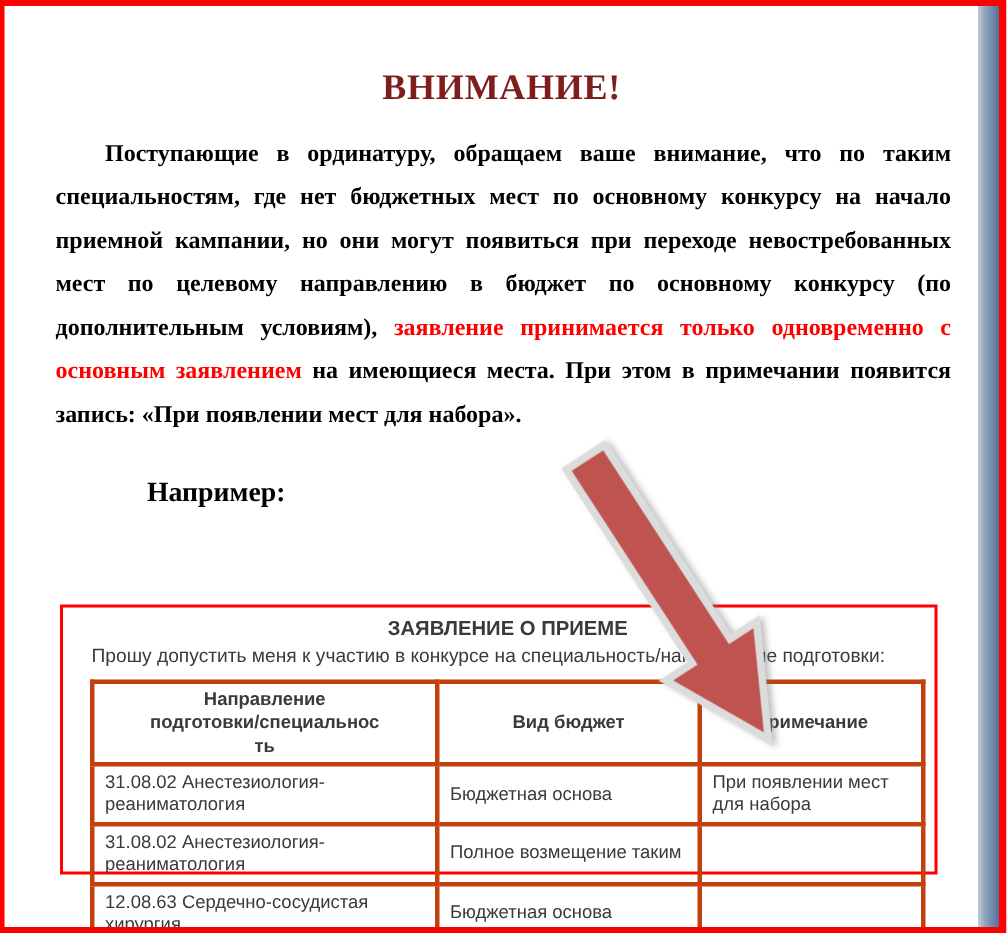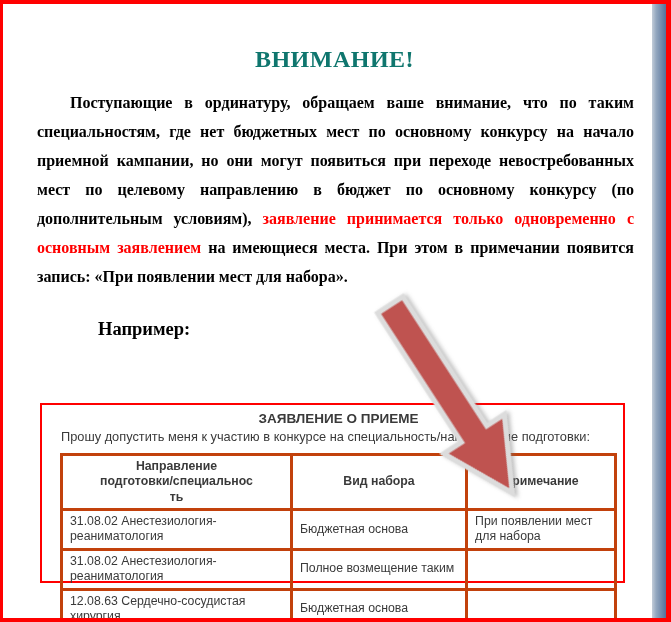--- a/index.html
+++ b/index.html
@@ -15,21 +15,21 @@
     overflow:hidden;
     font-family:"Liberation Serif", serif;
   }
   .side-strip {
     position:absolute; top:0; right:0; width:14px; height:100%;
     background:linear-gradient(90deg, #c3cdd9 0%, #93a7bf 30%, #54719a 100%);
   }
   .doc-title {
     margin:42px 40px 0 40px;
     text-align:center;
-    color:#0f766e;
+    color:#7f1d1d;
     font-size:24px;
     font-weight:bold;
     letter-spacing:0.5px;
   }
   .para {
     margin:15px 32px 0 34px;
     font-size:16px;
     line-height:29px;
     font-weight:bold;
     color:#000;
@@ -115,21 +115,21 @@
 
   <div class="screenshot-box">
     <div class="app-title">ЗАЯВЛЕНИЕ О ПРИЕМЕ</div>
     <div class="app-intro">Прошу допустить меня к участию в конкурсе на специальность/направление подготовки:</div>
     <table class="app-table">
       <thead>
         <tr>
           <th class="col-direction">Направление
 подготовки/специальнос
 ть</th>
-          <th class="col-type">Вид набора</th>
+          <th class="col-type">Вид бюджет</th>
           <th class="col-note">Примечание</th>
         </tr>
       </thead>
       <tbody>
         <tr>
           <td>31.08.02 Анестезиология-реаниматология</td>
           <td>Бюджетная основа</td>
           <td>При появлении мест для набора</td>
         </tr>
         <tr>

